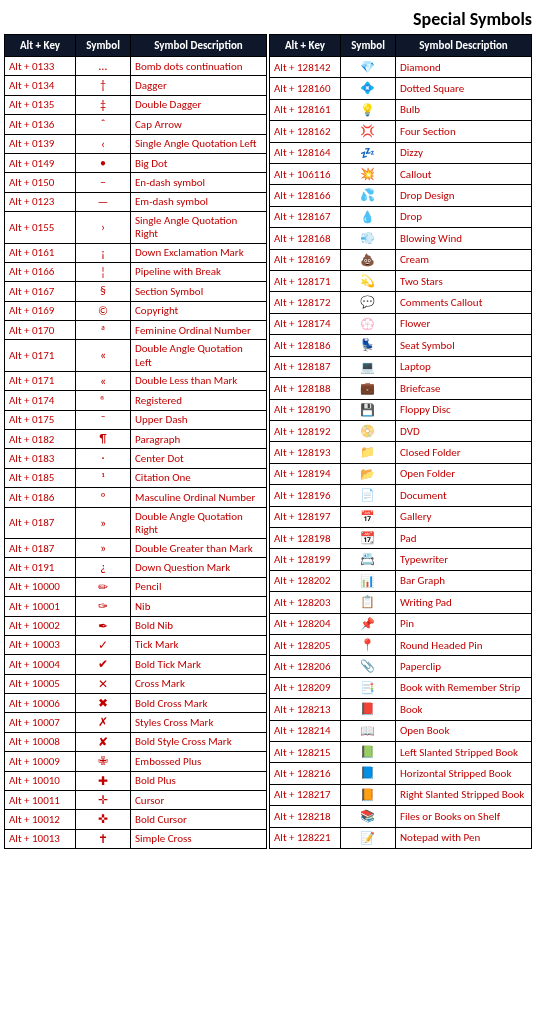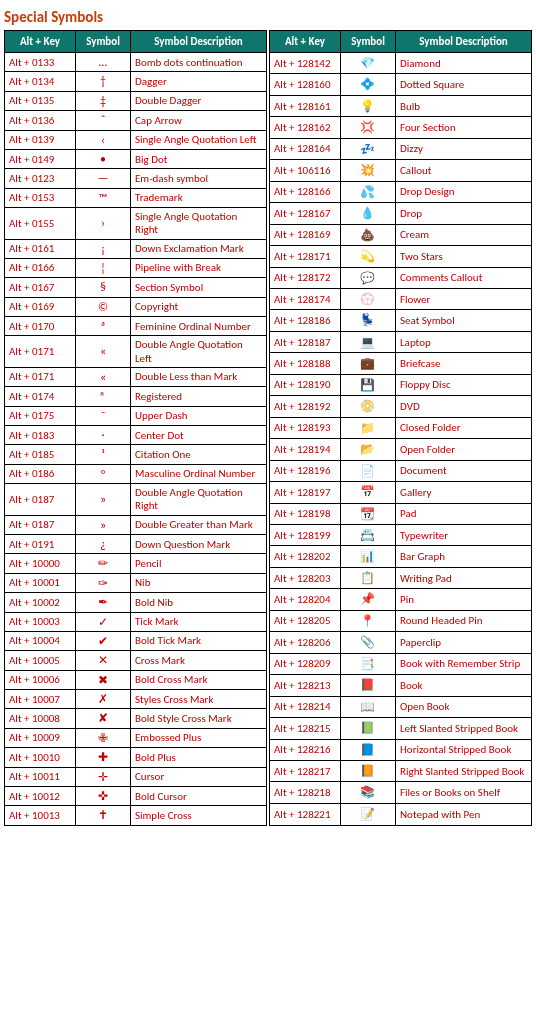--- a/index.html
+++ b/index.html
@@ -5,42 +5,42 @@
   body {
     margin: 0;
     padding: 4px;
     font-family: Calibri, Arial, sans-serif;
     font-size: 11px;
     background: #fff;
     width: 536px;
     box-sizing: border-box;
   }
   .title {
-    font-size: 15px;
+    font-size: 18px;
     font-weight: bold;
-    text-align: left;
+    text-align: right;
     padding: 4px 0;
-    color: #c2410c;
+    color: #000000;
   }
   .columns {
     display: flex;
     gap: 2px;
   }
   .col {
     flex: 1;
     border-collapse: collapse;
     width: 50%;
   }
   table {
     border-collapse: collapse;
     width: 100%;
     table-layout: fixed;
   }
   th {
-    background: #0f766e;
+    background: #0f172a;
     color: #fff;
     font-weight: bold;
     padding: 4px 4px;
     border: 1px solid #000;
     font-size: 11px;
     text-align: center;
   }
   th.k { width: 62px; }
   th.s { width: 46px; }
   td {
@@ -96,30 +96,30 @@
           <td class="key">Alt + 0139</td>
           <td class="sym"><span class="red">‹</span></td>
           <td class="desc">Single Angle Quotation Left</td>
         </tr>
         <tr>
           <td class="key">Alt + 0149</td>
           <td class="sym"><span class="red">•</span></td>
           <td class="desc">Big Dot</td>
         </tr>
         <tr>
+          <td class="key">Alt + 0150</td>
+          <td class="sym"><span class="red">–</span></td>
+          <td class="desc">En-dash symbol</td>
+        </tr>
+        <tr>
           <td class="key">Alt + 0123</td>
           <td class="sym"><span class="red">—</span></td>
           <td class="desc">Em-dash symbol</td>
         </tr>
         <tr>
-          <td class="key">Alt + 0153</td>
-          <td class="sym"><span class="red">™</span></td>
-          <td class="desc">Trademark</td>
-        </tr>
-        <tr>
           <td class="key">Alt + 0155</td>
           <td class="sym"><span class="red">›</span></td>
           <td class="desc">Single Angle Quotation Right</td>
         </tr>
         <tr>
           <td class="key">Alt + 0161</td>
           <td class="sym"><span class="red">¡</span></td>
           <td class="desc">Down Exclamation Mark</td>
         </tr>
         <tr>
@@ -154,20 +154,25 @@
         </tr>
         <tr>
           <td class="key">Alt + 0174</td>
           <td class="sym"><span class="red">®</span></td>
           <td class="desc">Registered</td>
         </tr>
         <tr>
           <td class="key">Alt + 0175</td>
           <td class="sym"><span class="red">¯</span></td>
           <td class="desc">Upper Dash</td>
+        </tr>
+        <tr>
+          <td class="key">Alt + 0182</td>
+          <td class="sym"><span class="red">¶</span></td>
+          <td class="desc">Paragraph</td>
         </tr>
         <tr>
           <td class="key">Alt + 0183</td>
           <td class="sym"><span class="red">·</span></td>
           <td class="desc">Center Dot</td>
         </tr>
         <tr>
           <td class="key">Alt + 0185</td>
           <td class="sym"><span class="red">¹</span></td>
           <td class="desc">Citation One</td>
@@ -308,20 +313,25 @@
           <td class="key">Alt + 128166</td>
           <td class="sym"><span>💦</span></td>
           <td class="desc">Drop Design</td>
         </tr>
         <tr>
           <td class="key">Alt + 128167</td>
           <td class="sym"><span>💧</span></td>
           <td class="desc">Drop</td>
         </tr>
         <tr>
+          <td class="key">Alt + 128168</td>
+          <td class="sym"><span>💨</span></td>
+          <td class="desc">Blowing Wind</td>
+        </tr>
+        <tr>
           <td class="key">Alt + 128169</td>
           <td class="sym"><span>💩</span></td>
           <td class="desc">Cream</td>
         </tr>
         <tr>
           <td class="key">Alt + 128171</td>
           <td class="sym"><span>💫</span></td>
           <td class="desc">Two Stars</td>
         </tr>
         <tr>

